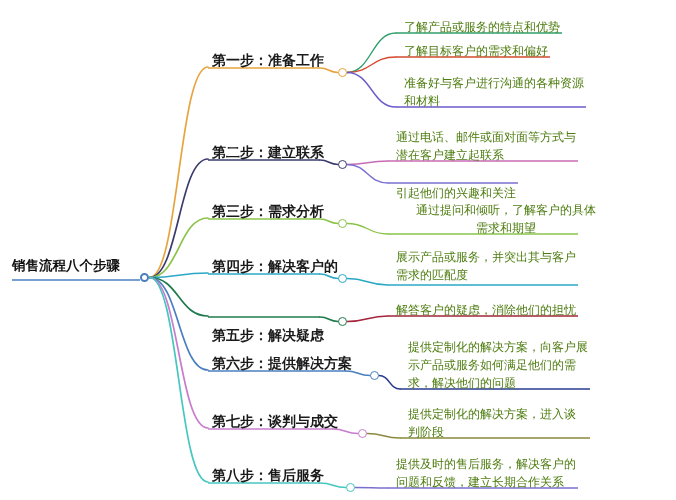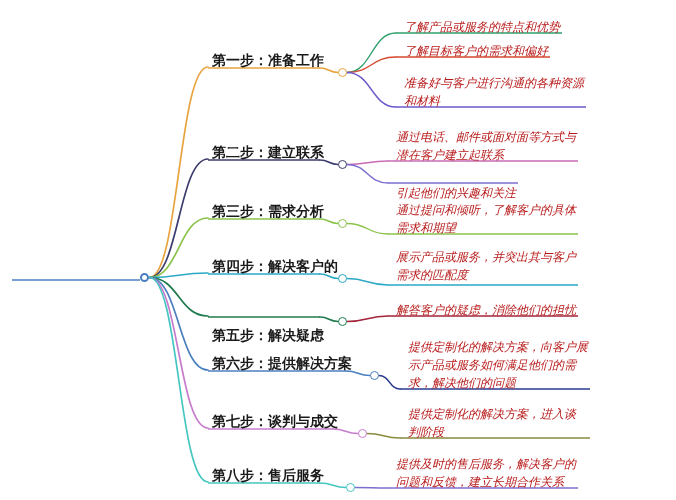--- a/index.html
+++ b/index.html
@@ -31,24 +31,23 @@
     line-height: 1.25;
   }
   .root-label {
     font-size: 13.5px;
     font-weight: bold;
     color: #111111;
   }
   .leaf-text {
     position: absolute;
     font-size: 12px;
-    color: #b91c1c;
+    color: #4d7c0f;
     line-height: 1.5;
     white-space: pre-line;
-    font-style: italic;
   }
   .dot {
     position: absolute;
     width: 9px;
     height: 9px;
     border-radius: 50%;
     background: #ffffff;
     box-sizing: border-box;
   }
 </style>
@@ -99,37 +98,38 @@
       <path d="M 333 429 C 345.5 429, 345.5 433.5, 358 433.5" fill="none" stroke="#c77ccd" stroke-width="1.7" stroke-linecap="round"></path>
       <path d="M 367 433.5 C 383.5 433.5, 383.5 438, 400 438" fill="none" stroke="#8a8a3d" stroke-width="1.4" stroke-linecap="round"></path>
       <path d="M 400 438 L 590 438" fill="none" stroke="#8a8a3d" stroke-width="1.4"></path>
       <path d="M 149.5 277.5 C 178.75 277.5, 178.75 482, 208 482" fill="none" stroke="#45c6c0" stroke-width="1.7" stroke-linecap="round"></path>
       <path d="M 208 483 L 320 483" fill="none" stroke="#45c6c0" stroke-width="1.7"></path>
       <path d="M 320 483 C 333 483, 333 487.5, 346 487.5" fill="none" stroke="#45c6c0" stroke-width="1.7" stroke-linecap="round"></path>
       <path d="M 355 487.5 C 371.5 487.5, 371.5 488, 388 488" fill="none" stroke="#7a6fd0" stroke-width="1.4" stroke-linecap="round"></path>
       <path d="M 388 488 L 578 488" fill="none" stroke="#7a6fd0" stroke-width="1.4"></path>
     </svg>
 
+  <div class="node-label root-label" id="root-label" style="left:12px; top:258px;">销售流程八个步骤</div>
   <div class="dot" id="root-dot" style="left:140px; top:273px; border:2px solid #4a7fbf;"></div>
 
   <div id="nodes-layer">
       <div class="node-label" style="left: 212px; top: 52px;">第一步：准备工作</div>
       <div class="dot" style="left: 338px; top: 68px; border: 1.8px solid rgb(232, 163, 61);"></div>
       <div class="leaf-text" style="left: 404px; top: 18px;">了解产品或服务的特点和优势</div>
       <div class="leaf-text" style="left: 404px; top: 42px;">了解目标客户的需求和偏好</div>
       <div class="leaf-text" style="left: 404px; top: 74px;">准备好与客户进行沟通的各种资源
 和材料</div>
       <div class="node-label" style="left: 212px; top: 144px;">第二步：建立联系</div>
       <div class="dot" style="left: 338px; top: 160px; border: 1.8px solid rgb(59, 59, 109);"></div>
       <div class="leaf-text" style="left: 396px; top: 128px;">通过电话、邮件或面对面等方式与
 潜在客户建立起联系</div>
       <div class="leaf-text" style="left: 396px; top: 184px;">引起他们的兴趣和关注</div>
       <div class="node-label" style="left: 212px; top: 203px;">第三步：需求分析</div>
       <div class="dot" style="left: 338px; top: 219px; border: 1.8px solid rgb(139, 195, 74);"></div>
-      <div class="leaf-text" style="left: 396px; top: 201px;">通过提问和倾听，了解客户的具体
+      <div class="leaf-text" style="left: 416px; top: 201px; text-align: center;">通过提问和倾听，了解客户的具体
 需求和期望</div>
       <div class="node-label" style="left: 212px; top: 258px;">第四步：解决客户的</div>
       <div class="dot" style="left: 338px; top: 274px; border: 1.8px solid rgb(42, 168, 196);"></div>
       <div class="leaf-text" style="left: 396px; top: 248px;">展示产品或服务，并突出其与客户
 需求的匹配度</div>
       <div class="node-label" style="left: 212px; top: 307px; margin-top: 20px;">第五步：解决疑虑</div>
       <div class="dot" style="left: 338px; top: 317px; border: 1.8px solid rgb(31, 122, 77);"></div>
       <div class="leaf-text" style="left: 396px; top: 301px;">解答客户的疑虑，消除他们的担忧</div>
       <div class="node-label" style="left: 212px; top: 355px;">第六步：提供解决方案</div>
       <div class="dot" style="left: 370px; top: 371px; border: 1.8px solid rgb(74, 127, 191);"></div>

